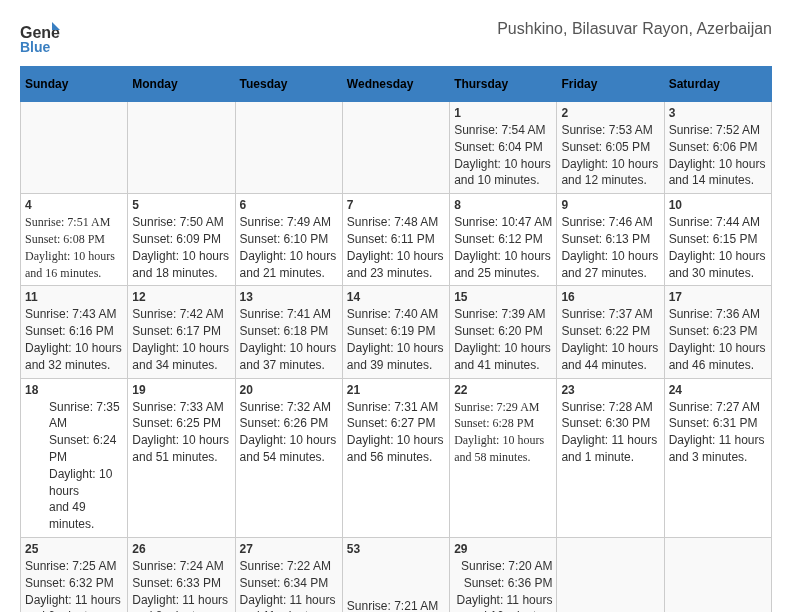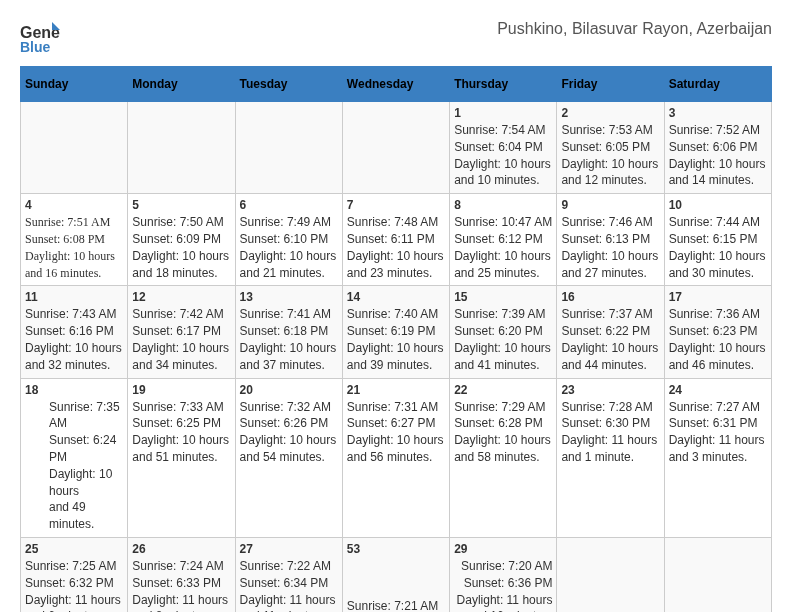--- a/index.html
+++ b/index.html
@@ -262,21 +262,21 @@
         </td>
         <td>
           <span class="day-number">21</span>
           <div class="day-info" style="white-space: pre-line;">Sunrise: 7:31 AM
 Sunset: 6:27 PM
 Daylight: 10 hours
 and 56 minutes.</div>
         </td>
         <td>
           <span class="day-number">22</span>
-          <div class="day-info" style="white-space: pre-line;">Sunrise: 7:29 AM
+          <div class="day-info" style="white-space: pre-line; font-family: Liberation Serif, serif;">Sunrise: 7:29 AM
 Sunset: 6:28 PM
 Daylight: 10 hours
 and 58 minutes.</div>
         </td>
         <td>
           <span class="day-number">23</span>
           <div class="day-info" style="white-space: pre-line;">Sunrise: 7:28 AM
 Sunset: 6:30 PM
 Daylight: 11 hours
 and 1 minute.</div>

